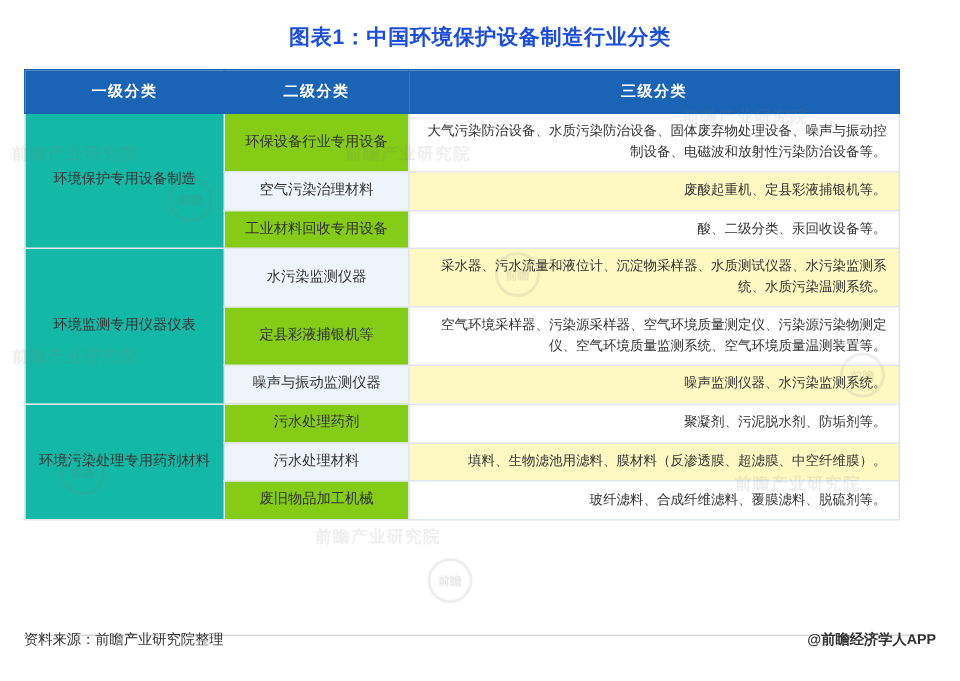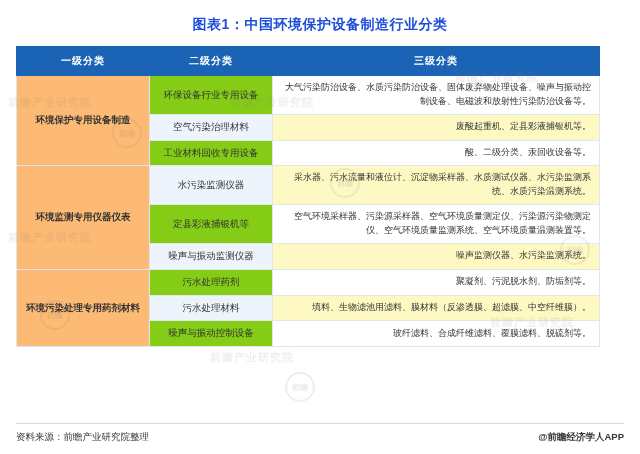--- a/index.html
+++ b/index.html
@@ -46,22 +46,22 @@
     border: 1px solid #1b63b5;
   }
   table.matrix td {
     border: 1px solid #dfe6ee;
     vertical-align: middle;
     padding: 5px 8px;
     line-height: 1.55;
     color: #333;
   }
   td.lvl1 {
-    background: #fdba74;
-    font-weight: bold;
+    background: #14b8a6;
+    font-weight: normal;
     text-align: center;
     color: #1f1f1f;
     font-size: 9.5px;
   }
   td.lvl2 {
     background: #84cc16;
     text-align: center;
     color: #1f1f1f;
     font-size: 9.5px;
   }
@@ -69,21 +69,21 @@
     background: #ffffff;
     text-align: right;
     font-size: 9px;
   }
   tr.alt td.lvl2 { background: #eef4fb; }
   tr.alt td.lvl3 { background: #fef9c3; }
   .footer {
     position: absolute;
     left: 16px;
     right: 16px;
-    bottom: 10px;
+    bottom: 21px;
     display: flex;
     justify-content: space-between;
     align-items: center;
     font-size: 9.5px;
     color: #444;
   }
   .footer .src { color: #333; }
   .footer .brand { color: #333; font-weight: bold; }
   .sep {
     position: absolute;
@@ -166,21 +166,21 @@
       <tr>
         <td class="lvl1" rowspan="3">环境污染处理专用药剂材料</td>
         <td class="lvl2">污水处理药剂</td>
         <td class="lvl3">聚凝剂、污泥脱水剂、防垢剂等。</td>
       </tr>
       <tr class="alt">
         <td class="lvl2">污水处理材料</td>
         <td class="lvl3">填料、生物滤池用滤料、膜材料（反渗透膜、超滤膜、中空纤维膜）。</td>
       </tr>
       <tr>
-        <td class="lvl2">噪声与振动控制设备</td>
+        <td class="lvl2">废旧物品加工机械</td>
         <td class="lvl3">玻纤滤料、合成纤维滤料、覆膜滤料、脱硫剂等。</td>
       </tr>
     </tbody>
   </table>
 
   <div class="wm" style="left:8px; top:95px;">前瞻产业研究院</div>
   <div class="wm" style="left:230px; top:95px;">前瞻产业研究院</div>
   <div class="wm" style="left:455px; top:70px;">前瞻产业研究院</div>
   <div class="wm" style="left:8px; top:230px;">前瞻产业研究院</div>
   <div class="wm" style="left:210px; top:350px;">前瞻产业研究院</div>

